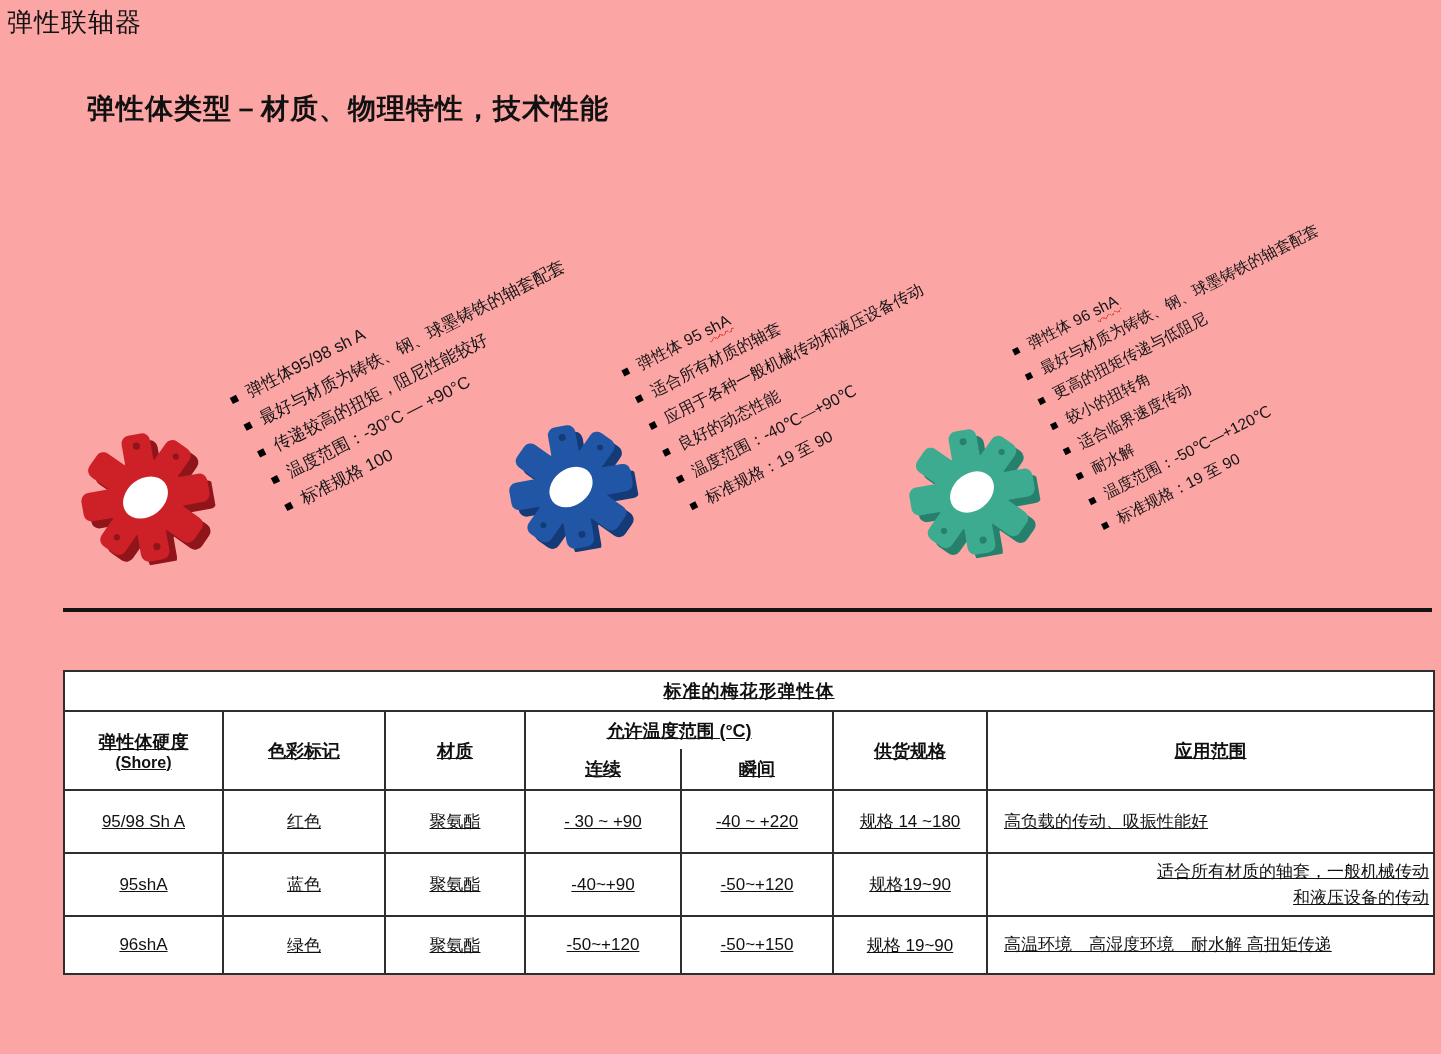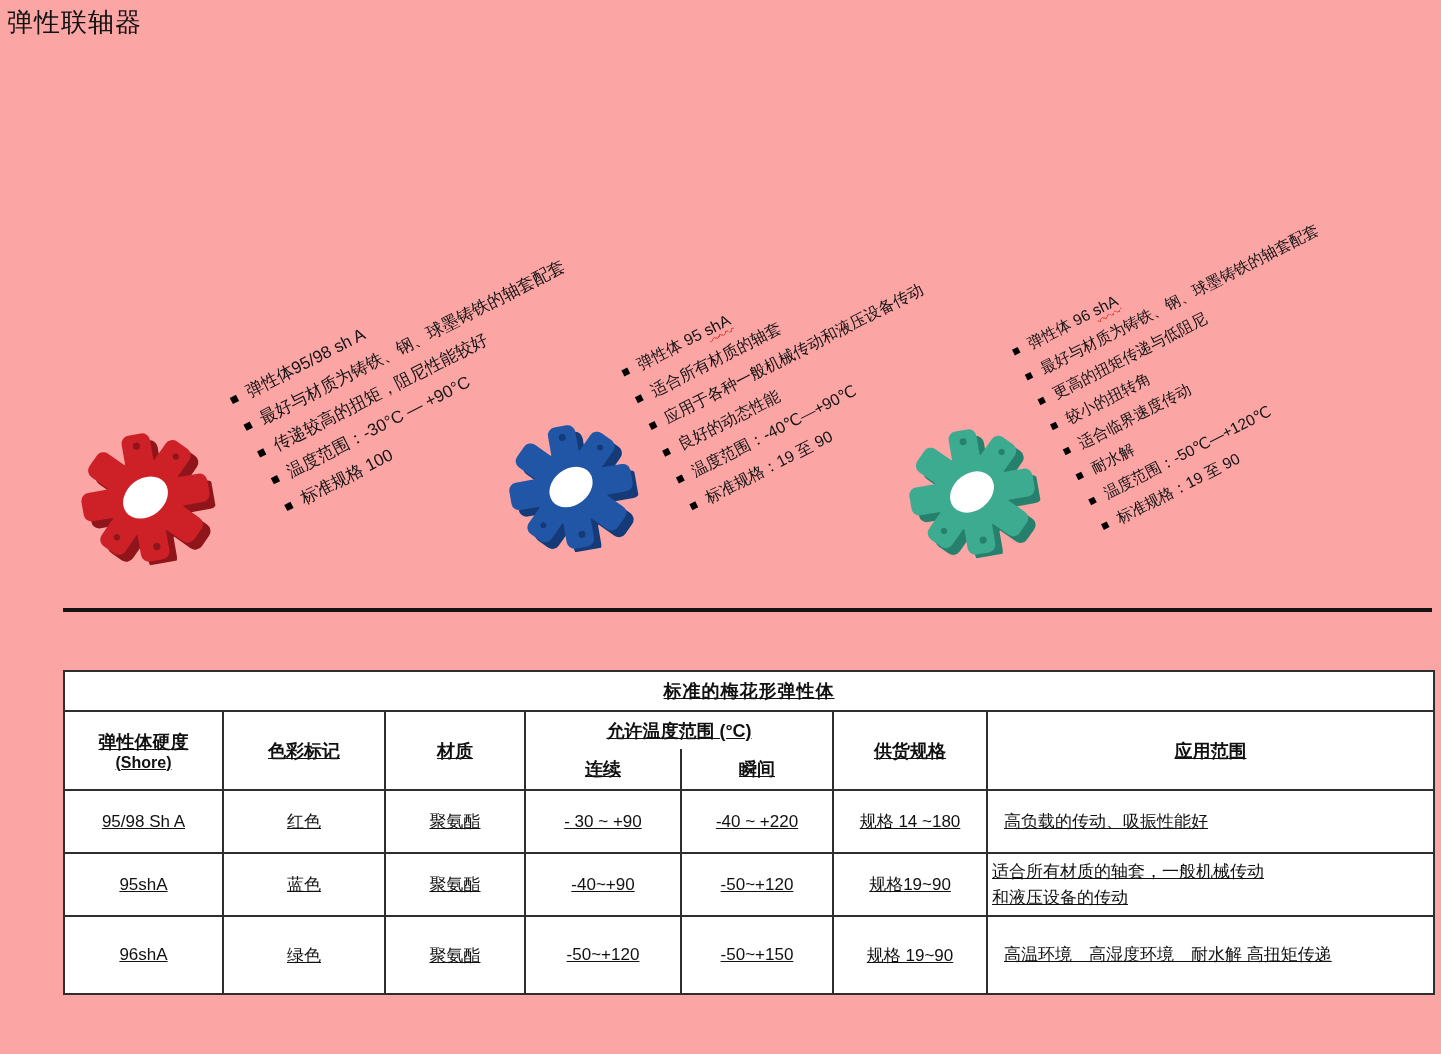--- a/index.html
+++ b/index.html
@@ -44,30 +44,31 @@
     font-size:17px; padding:2px 4px; overflow:hidden;text-decoration:underline;
   }
   .spec th{font-weight:700; font-size:18px;}
   .t-title th{height:34px; font-size:18px; letter-spacing:1px;}
   .h-upper{height:38px;margin-top:40px;}
   .h-lower th{height:36px;}
   .temp-group{border-bottom:none !important;}
   .h-lower th{border-top:none !important;}
   .hard-sub{font-size:16px; font-weight:700;}
   .spec tbody tr{height:63px;}
-  .spec tbody tr:last-child{height:78px;}
+  .spec tbody tr:last-child{height:58px;}
   .spec td.col-app{text-align:left; padding-left:16px; white-space:pre-line; line-height:26px;}
-  .spec td.col-app.center{text-align:left; padding-left:4px;}
+  .spec td.col-app.center{text-align:right; padding-left:4px;}
 </style>
 </head>
 <body>
 
 <div class="page">
 
   <div class="doc-title">弹性联轴器</div>
+  <div class="doc-subtitle">弹性体类型－材质、物理特性，技术性能</div>
 
   <svg width="0" height="0" style="position:absolute" aria-hidden="true">
     <defs>
       <g id="gear-silhouette">
         <rect x="59" y="4" width="32" height="40" rx="9"></rect>
         <rect x="59" y="4" width="32" height="40" rx="9" transform="rotate(45 75 75)"></rect>
         <rect x="59" y="4" width="32" height="40" rx="9" transform="rotate(90 75 75)"></rect>
         <rect x="59" y="4" width="32" height="40" rx="9" transform="rotate(135 75 75)"></rect>
         <rect x="59" y="4" width="32" height="40" rx="9" transform="rotate(180 75 75)"></rect>
         <rect x="59" y="4" width="32" height="40" rx="9" transform="rotate(225 75 75)"></rect>

